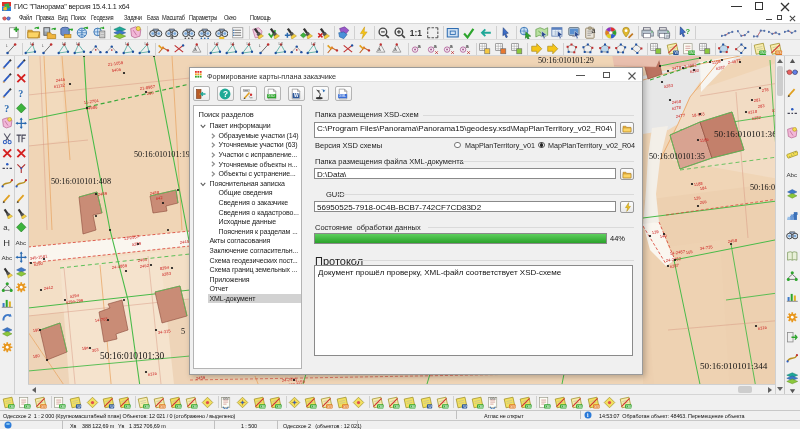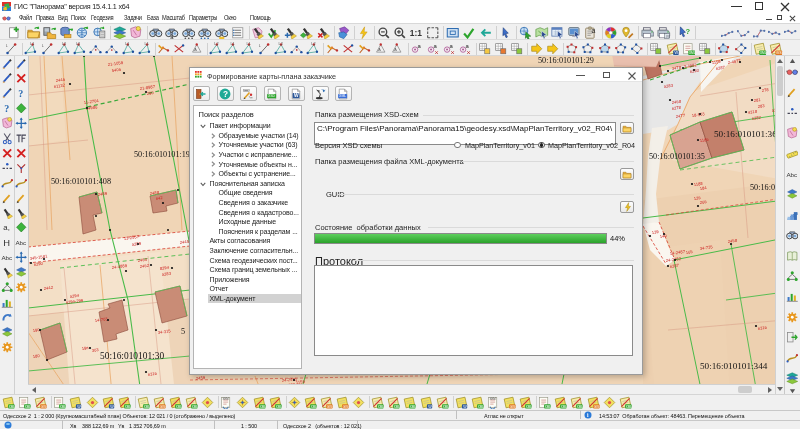--- a/index.html
+++ b/index.html
@@ -1561,45 +1561,48 @@
 <div style="position:absolute;left:16px;top:141px;font-size:7px;letter-spacing:-0.1px;color:#1a1a1a;white-space:nowrap">Заключение согласительн...</div>
 <div style="position:absolute;left:16px;top:150.6px;font-size:7px;letter-spacing:-0.1px;color:#1a1a1a;white-space:nowrap">Схема геодезических пост...</div>
 <div style="position:absolute;left:16px;top:160.2px;font-size:7px;letter-spacing:-0.1px;color:#1a1a1a;white-space:nowrap">Схема границ земельных ...</div>
 <div style="position:absolute;left:16px;top:169.8px;font-size:7px;letter-spacing:-0.1px;color:#1a1a1a;white-space:nowrap">Приложения</div>
 <div style="position:absolute;left:16px;top:179.4px;font-size:7px;letter-spacing:-0.1px;color:#1a1a1a;white-space:nowrap">Отчет</div>
 <div style="position:absolute;left:14px;top:187.8px;width:95px;height:9.4px;background:#d2d2d2"></div>
 <div style="position:absolute;left:16px;top:189px;font-size:7px;letter-spacing:-0.1px;color:#1a1a1a;white-space:nowrap">XML-документ</div>
 </div>
 <div style="position:absolute;left:125px;top:42px;font-size:7.5px;color:#222;white-space:nowrap">Папка размещения XSD-схем</div>
 <div style="position:absolute;left:233px;top:46.5px;width:211px;height:1px;background:#fff;border-top:1px solid #dadada"></div>
-<div style="position:absolute;left:124px;top:54px;width:302px;height:23px;background:#fff;border:1px solid #8a8a8a;font-size:8px;color:#111;line-height:11px;padding-left:2px;white-space:nowrap;overflow:hidden">C:\Program Files\Panorama\Panorama15\geodesy.xsd\MapPlanTerritory_v02_R04\</div>
+<div style="position:absolute;left:124px;top:54px;width:302px;height:16px;background:#fff;border:1px solid #8a8a8a;font-size:8px;color:#111;line-height:11px;padding-left:2px;white-space:nowrap;overflow:hidden">C:\Program Files\Panorama\Panorama15\geodesy.xsd\MapPlanTerritory_v02_R04\</div>
 <div style="position:absolute;left:430px;top:53.5px;width:14px;height:12.5px;background:linear-gradient(#fdfdfd,#e8e8e8);border:1px solid #9a9a9a;border-radius:2px"></div>
 <svg style="position:absolute;left:432px;top:55.5px;" width="10" height="9" viewBox="0 0 16 16">
       <path d="M1 4 h5 l1.5 2 H15 v8 H1 z" fill="#f0b43c" stroke="#a87818" stroke-width="1"></path>
       <path d="M1 7 h14 v7 H1 z" fill="#fcd465" stroke="#a87818" stroke-width="0.8"></path>
     </svg>
 <div style="position:absolute;left:125px;top:72.5px;font-size:7.5px;color:#222">Версия XSD схемы</div>
 <div style="position:absolute;left:264px;top:73.5px;width:6.5px;height:6.5px;border:1px solid #777;border-radius:50%;background:#fff"></div>
 <div style="position:absolute;left:275px;top:72.8px;font-size:7.2px;color:#222">MapPlanTerritory_v01</div>
 <div style="position:absolute;left:348px;top:73.5px;width:6.5px;height:6.5px;border:1px solid #555;border-radius:50%;background:#fff"></div>
 <div style="position:absolute;left:349.8px;top:75.3px;width:3.6px;height:3.6px;border-radius:50%;background:#222"></div>
 <div style="position:absolute;left:358px;top:72.8px;font-size:7.2px;color:#222">MapPlanTerritory_v02_R04</div>
 <div style="position:absolute;left:125px;top:88.5px;font-size:7.5px;color:#222;white-space:nowrap">Папка размещения файла XML-документа</div>
 <div style="position:absolute;left:272px;top:93px;width:172px;height:1px;background:#fff;border-top:1px solid #dadada"></div>
+<div style="position:absolute;left:124px;top:100px;width:302px;height:11px;background:#fff;border:1px solid #8a8a8a;font-size:8px;color:#111;line-height:11px;padding-left:2px;white-space:nowrap;overflow:hidden">D:\Data\</div>
 <div style="position:absolute;left:430px;top:99.5px;width:14px;height:12.5px;background:linear-gradient(#fdfdfd,#e8e8e8);border:1px solid #9a9a9a;border-radius:2px"></div>
 <svg style="position:absolute;left:432px;top:101.5px;" width="10" height="9" viewBox="0 0 16 16">
       <path d="M1 4 h5 l1.5 2 H15 v8 H1 z" fill="#f0b43c" stroke="#a87818" stroke-width="1"></path>
       <path d="M1 7 h14 v7 H1 z" fill="#fcd465" stroke="#a87818" stroke-width="0.8"></path>
     </svg>
 <div style="position:absolute;left:136px;top:121.5px;font-size:7.5px;color:#222;white-space:nowrap">GUID</div>
 <div style="position:absolute;left:147px;top:126px;width:297px;height:1px;background:#fff;border-top:1px solid #dadada"></div>
+<div style="position:absolute;left:124px;top:133px;width:302px;height:11px;background:#fff;border:1px solid #8a8a8a;font-size:8px;color:#111;line-height:11px;padding-left:2px;white-space:nowrap;overflow:hidden">56950525-7918-0C4B-BCB7-742CF7CD83D2</div>
 <div style="position:absolute;left:430px;top:132.5px;width:14px;height:12.5px;background:linear-gradient(#fdfdfd,#e8e8e8);border:1px solid #9a9a9a;border-radius:2px"></div>
 <svg style="position:absolute;left:432.5px;top:134px;" width="10" height="10" viewBox="0 0 16 16">
       <polygon points="9,1 4,9 7.5,9 6,15 12,7 8.5,7" fill="#f5c518" stroke="#a8881a" stroke-width="0.8"></polygon>
     </svg>
 <div style="position:absolute;left:125px;top:154.5px;font-size:7.5px;color:#222;white-space:nowrap">Состояние&nbsp;&nbsp;обработки данных</div>
 <div style="position:absolute;left:238px;top:159px;width:206px;height:1px;background:#fff;border-top:1px solid #dadada"></div>
 <div style="position:absolute;left:124px;top:165px;width:293px;height:11px;background:#fff;border:1px solid #8a8a8a"></div>
 <div style="position:absolute;left:125px;top:166px;width:291px;height:9px;background:linear-gradient(#5ecf5e,#2aa22a)"></div>
 <div style="position:absolute;left:420px;top:166px;font-size:7.5px;color:#111">44%</div>
 <div style="position:absolute;left:125px;top:187px;font-size:11px;color:#222;white-space:nowrap">Протокол</div>
 <div style="position:absolute;left:163px;top:191.5px;width:281px;height:1px;background:#fff;border-top:1px solid #dadada"></div>
 <div style="position:absolute;left:124px;top:197px;width:319px;height:91px;background:#fff;border:1px solid #8a8a8a"></div>
+<div style="position:absolute;left:128px;top:200px;font-size:8px;color:#111">Документ прошёл проверку, XML-файл соответствует XSD-схеме</div>
 </div>
 </body></html>

